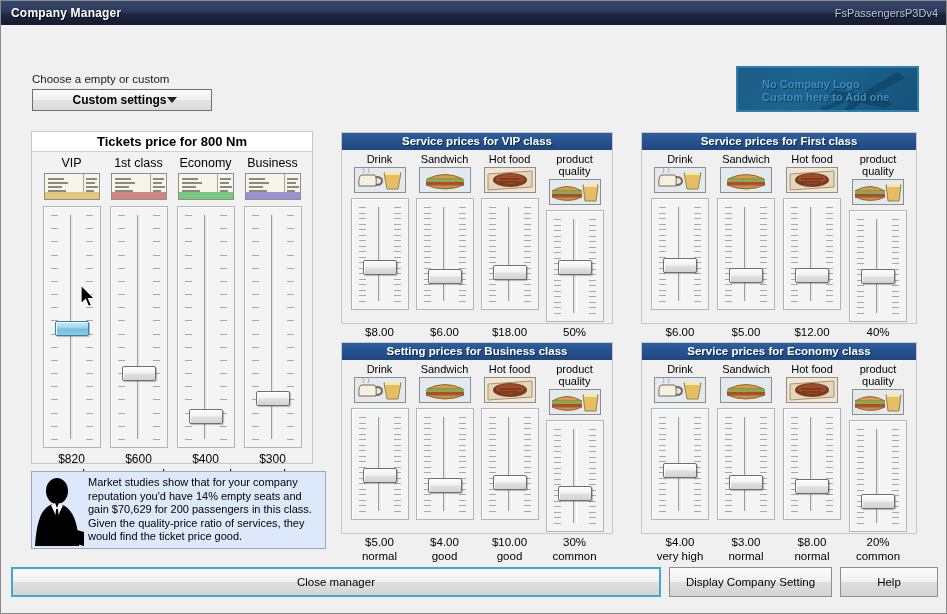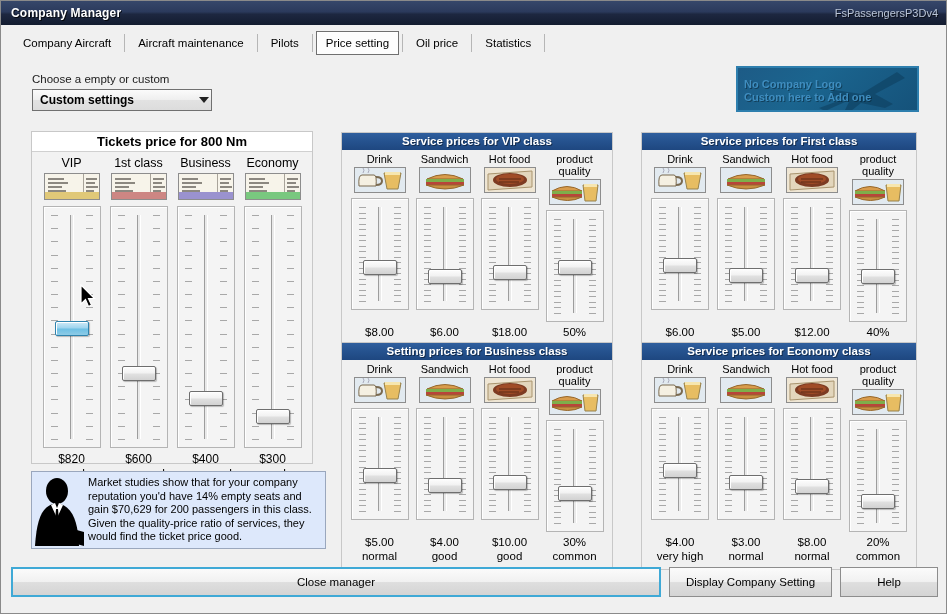--- a/index.html
+++ b/index.html
@@ -57,21 +57,21 @@
   }
   
   #presetLabel {
     position: absolute; left: 31px; top: 72px;
     font-size: 11.5px; color: #1a1a1a;
   }
   #presetSelect {
     position: absolute; left: 31px; top: 88px; width: 180px; height: 22px;
     border: 1px solid #707070;
     background: linear-gradient(to bottom, #fbfbfb 0%, #efefef 48%, #e2e2e2 52%, #dcdcdc 100%);
-    display: flex; align-items: center; justify-content: space-between;
+    display: flex; align-items: center; justify-content: center;
     padding: 0 2px 0 7px;
     font-size: 12px; font-weight: bold; color: #000;
   }
   #presetSelect .caret {
     width: 0; height: 0;
     border-left: 5px solid transparent; border-right: 5px solid transparent;
     border-top: 6px solid #222;
   }
   
   #infoTip {
@@ -81,21 +81,21 @@
     padding: 2px 6px;
   }
   
   #logoBanner {
     position: absolute; left: 735px; top: 65px; width: 183px; height: 46px;
     background: linear-gradient(135deg, #1d5b86 0%, #1b658f 40%, #15527a 100%);
     border: 2px solid #2e7fae;
     overflow: hidden;
   }
   #logoBanner .ltext {
-    position: absolute; left: 6px; top: 10px;
+    position: absolute; left: 24px; top: 10px;
     font-size: 11px; font-weight: bold; color: #3f8dbf;
     line-height: 13px; text-shadow: 1px 1px 0 rgba(0,0,0,.35);
     z-index: 2;
   }
   #logoBanner svg { position: absolute; right: -4px; top: 0; opacity: .55; }
   
   .groupbox {
     position: absolute;
     background: #f0f0f0;
     border: 1px solid #c8c8c8;
@@ -166,21 +166,21 @@
   #marketTip {
     position: absolute; left: 30px; top: 470px; width: 295px; height: 78px;
     background: #dde8fb; border: 1px solid #9aa7bd;
     display: flex; align-items: flex-start;
   }
   #marketTip .mi { width: 56px; flex: none; padding-top: 4px; }
   #marketTip .mtext {
     font-size: 11px; color: #000; line-height: 13.5px; padding: 4px 5px 0 0;
   }
   
-  .svcbox { width: 272px; height: 228px; }
+  .svcbox { width: 272px; height: 192px; }
   #svcVIP      { left: 340px; top: 131px; }
   #svcFirst    { left: 640px; top: 131px; width: 276px; }
   #svcBusiness { left: 340px; top: 341px; }
   #svcEconomy  { left: 640px; top: 341px; width: 276px; }
   .svccols { display: flex; justify-content: space-around; padding: 3px 5px 0 5px; }
   .scol { width: 60px; text-align: center; }
   .scol .sname { font-size: 11px; color: #000; margin-bottom: 2px; line-height: 12px; }
   .fooditem {
     width: 52px; height: 26px; margin: 0 auto 5px auto;
     border: 1px solid #8d8d8d; position: relative; overflow: hidden;
@@ -203,34 +203,20 @@
 </head>
 <body>
 
 <div id="app">
 
   <div id="titlebar">
     <span class="t-left">Company Manager</span>
     <span class="t-right">FsPassengersP3Dv4</span>
   </div>
 
-  <div id="tabstrip">
-    <div class="tab">Company Aircraft</div>
-    <div class="tabsep"></div>
-    <div class="tab">Aircraft maintenance</div>
-    <div class="tabsep"></div>
-    <div class="tab">Pilots</div>
-    <div class="tabsep"></div>
-    <div class="tab active">Price setting</div>
-    <div class="tabsep"></div>
-    <div class="tab">Oil price</div>
-    <div class="tabsep"></div>
-    <div class="tab">Statistics</div>
-    <div class="tabsep"></div>
-  </div>
 
   <div id="presetLabel">Choose a empty or custom</div>
   <div id="presetSelect">
     <span>Custom settings</span>
     <span class="caret"></span>
   </div>
 
 
   <div id="logoBanner">
     <div class="ltext">
@@ -354,20 +340,77 @@
               <i class="l" style="top:94.11764705882352%"></i>
               <i class="r" style="top:94.11764705882352%"></i>
               <i class="l" style="top:100%"></i>
               <i class="r" style="top:100%"></i>
             </div>
             <div class="rail"></div>
             <div class="thumb" style="top:158.7px"></div>
           </div>
         </div>
         <div class="tcol">
+          <div class="cname">Economy</div>
+          <div class="ticketimg">
+            <div class="tl" style="left:3px;top:4px;width:16px"></div>
+            <div class="tl" style="left:3px;top:8px;width:20px"></div>
+            <div class="tl" style="left:3px;top:12px;width:14px"></div>
+            <div class="tl" style="left:3px;top:16px;width:18px"></div>
+            <div class="tl" style="left:41px;top:4px;width:11px"></div>
+            <div class="tl" style="left:41px;top:8px;width:9px"></div>
+            <div class="tl" style="left:41px;top:12px;width:12px"></div>
+            <div class="tl" style="left:41px;top:16px;width:8px"></div>
+            <div class="tdiv"></div>
+            <div class="tbar" style="background:#79c87f"></div>
+          </div>
+          <div class="vslider" style="height:242px">
+            <div class="ticks">
+              <i class="l" style="top:0%"></i>
+              <i class="r" style="top:0%"></i>
+              <i class="l" style="top:5.88235294117647%"></i>
+              <i class="r" style="top:5.88235294117647%"></i>
+              <i class="l" style="top:11.76470588235294%"></i>
+              <i class="r" style="top:11.76470588235294%"></i>
+              <i class="l" style="top:17.647058823529413%"></i>
+              <i class="r" style="top:17.647058823529413%"></i>
+              <i class="l" style="top:23.52941176470588%"></i>
+              <i class="r" style="top:23.52941176470588%"></i>
+              <i class="l" style="top:29.411764705882355%"></i>
+              <i class="r" style="top:29.411764705882355%"></i>
+              <i class="l" style="top:35.294117647058826%"></i>
+              <i class="r" style="top:35.294117647058826%"></i>
+              <i class="l" style="top:41.17647058823529%"></i>
+              <i class="r" style="top:41.17647058823529%"></i>
+              <i class="l" style="top:47.05882352941176%"></i>
+              <i class="r" style="top:47.05882352941176%"></i>
+              <i class="l" style="top:52.94117647058824%"></i>
+              <i class="r" style="top:52.94117647058824%"></i>
+              <i class="l" style="top:58.82352941176471%"></i>
+              <i class="r" style="top:58.82352941176471%"></i>
+              <i class="l" style="top:64.70588235294117%"></i>
+              <i class="r" style="top:64.70588235294117%"></i>
+              <i class="l" style="top:70.58823529411765%"></i>
+              <i class="r" style="top:70.58823529411765%"></i>
+              <i class="l" style="top:76.47058823529412%"></i>
+              <i class="r" style="top:76.47058823529412%"></i>
+              <i class="l" style="top:82.35294117647058%"></i>
+              <i class="r" style="top:82.35294117647058%"></i>
+              <i class="l" style="top:88.23529411764706%"></i>
+              <i class="r" style="top:88.23529411764706%"></i>
+              <i class="l" style="top:94.11764705882352%"></i>
+              <i class="r" style="top:94.11764705882352%"></i>
+              <i class="l" style="top:100%"></i>
+              <i class="r" style="top:100%"></i>
+            </div>
+            <div class="rail"></div>
+            <div class="thumb" style="top:201.64000000000001px"></div>
+          </div>
+        </div>
+        <div class="tcol">
           <div class="cname">Business</div>
           <div class="ticketimg">
             <div class="tl" style="left:3px;top:4px;width:16px"></div>
             <div class="tl" style="left:3px;top:8px;width:20px"></div>
             <div class="tl" style="left:3px;top:12px;width:14px"></div>
             <div class="tl" style="left:3px;top:16px;width:18px"></div>
             <div class="tl" style="left:41px;top:4px;width:11px"></div>
             <div class="tl" style="left:41px;top:8px;width:9px"></div>
             <div class="tl" style="left:41px;top:12px;width:12px"></div>
             <div class="tl" style="left:41px;top:16px;width:8px"></div>
@@ -410,77 +453,20 @@
               <i class="r" style="top:88.23529411764706%"></i>
               <i class="l" style="top:94.11764705882352%"></i>
               <i class="r" style="top:94.11764705882352%"></i>
               <i class="l" style="top:100%"></i>
               <i class="r" style="top:100%"></i>
             </div>
             <div class="rail"></div>
             <div class="thumb" style="top:183.56px"></div>
           </div>
         </div>
-        <div class="tcol">
-          <div class="cname">Economy</div>
-          <div class="ticketimg">
-            <div class="tl" style="left:3px;top:4px;width:16px"></div>
-            <div class="tl" style="left:3px;top:8px;width:20px"></div>
-            <div class="tl" style="left:3px;top:12px;width:14px"></div>
-            <div class="tl" style="left:3px;top:16px;width:18px"></div>
-            <div class="tl" style="left:41px;top:4px;width:11px"></div>
-            <div class="tl" style="left:41px;top:8px;width:9px"></div>
-            <div class="tl" style="left:41px;top:12px;width:12px"></div>
-            <div class="tl" style="left:41px;top:16px;width:8px"></div>
-            <div class="tdiv"></div>
-            <div class="tbar" style="background:#79c87f"></div>
-          </div>
-          <div class="vslider" style="height:242px">
-            <div class="ticks">
-              <i class="l" style="top:0%"></i>
-              <i class="r" style="top:0%"></i>
-              <i class="l" style="top:5.88235294117647%"></i>
-              <i class="r" style="top:5.88235294117647%"></i>
-              <i class="l" style="top:11.76470588235294%"></i>
-              <i class="r" style="top:11.76470588235294%"></i>
-              <i class="l" style="top:17.647058823529413%"></i>
-              <i class="r" style="top:17.647058823529413%"></i>
-              <i class="l" style="top:23.52941176470588%"></i>
-              <i class="r" style="top:23.52941176470588%"></i>
-              <i class="l" style="top:29.411764705882355%"></i>
-              <i class="r" style="top:29.411764705882355%"></i>
-              <i class="l" style="top:35.294117647058826%"></i>
-              <i class="r" style="top:35.294117647058826%"></i>
-              <i class="l" style="top:41.17647058823529%"></i>
-              <i class="r" style="top:41.17647058823529%"></i>
-              <i class="l" style="top:47.05882352941176%"></i>
-              <i class="r" style="top:47.05882352941176%"></i>
-              <i class="l" style="top:52.94117647058824%"></i>
-              <i class="r" style="top:52.94117647058824%"></i>
-              <i class="l" style="top:58.82352941176471%"></i>
-              <i class="r" style="top:58.82352941176471%"></i>
-              <i class="l" style="top:64.70588235294117%"></i>
-              <i class="r" style="top:64.70588235294117%"></i>
-              <i class="l" style="top:70.58823529411765%"></i>
-              <i class="r" style="top:70.58823529411765%"></i>
-              <i class="l" style="top:76.47058823529412%"></i>
-              <i class="r" style="top:76.47058823529412%"></i>
-              <i class="l" style="top:82.35294117647058%"></i>
-              <i class="r" style="top:82.35294117647058%"></i>
-              <i class="l" style="top:88.23529411764706%"></i>
-              <i class="r" style="top:88.23529411764706%"></i>
-              <i class="l" style="top:94.11764705882352%"></i>
-              <i class="r" style="top:94.11764705882352%"></i>
-              <i class="l" style="top:100%"></i>
-              <i class="r" style="top:100%"></i>
-            </div>
-            <div class="rail"></div>
-            <div class="thumb" style="top:201.64000000000001px"></div>
-          </div>
-        </div>
       </div>
     <div class="ticketcols" id="ticketVals" style="padding-top:0">
         <div class="tcol tvals">
           <div>$820</div>
           <div class="q">good</div>
         </div>
         <div class="tcol tvals">
           <div>$600</div>
           <div class="q">very good</div>
         </div>

